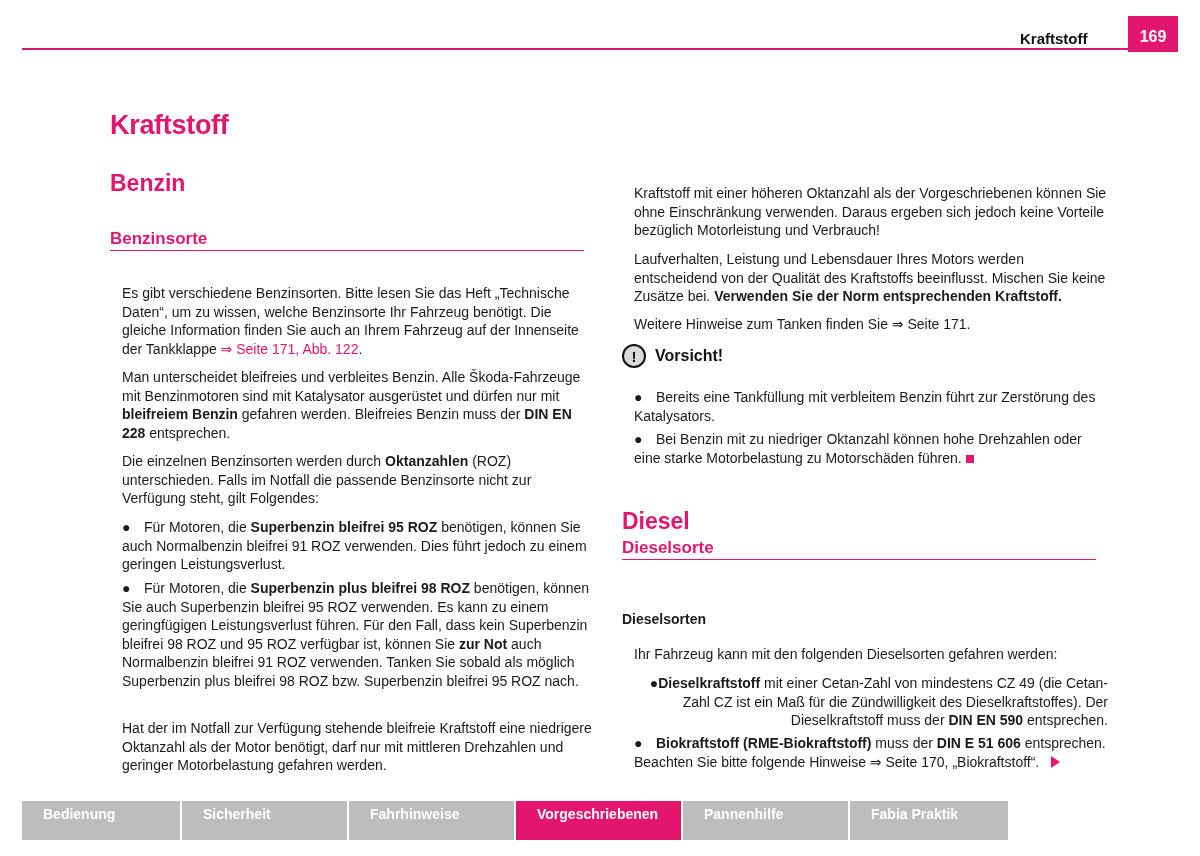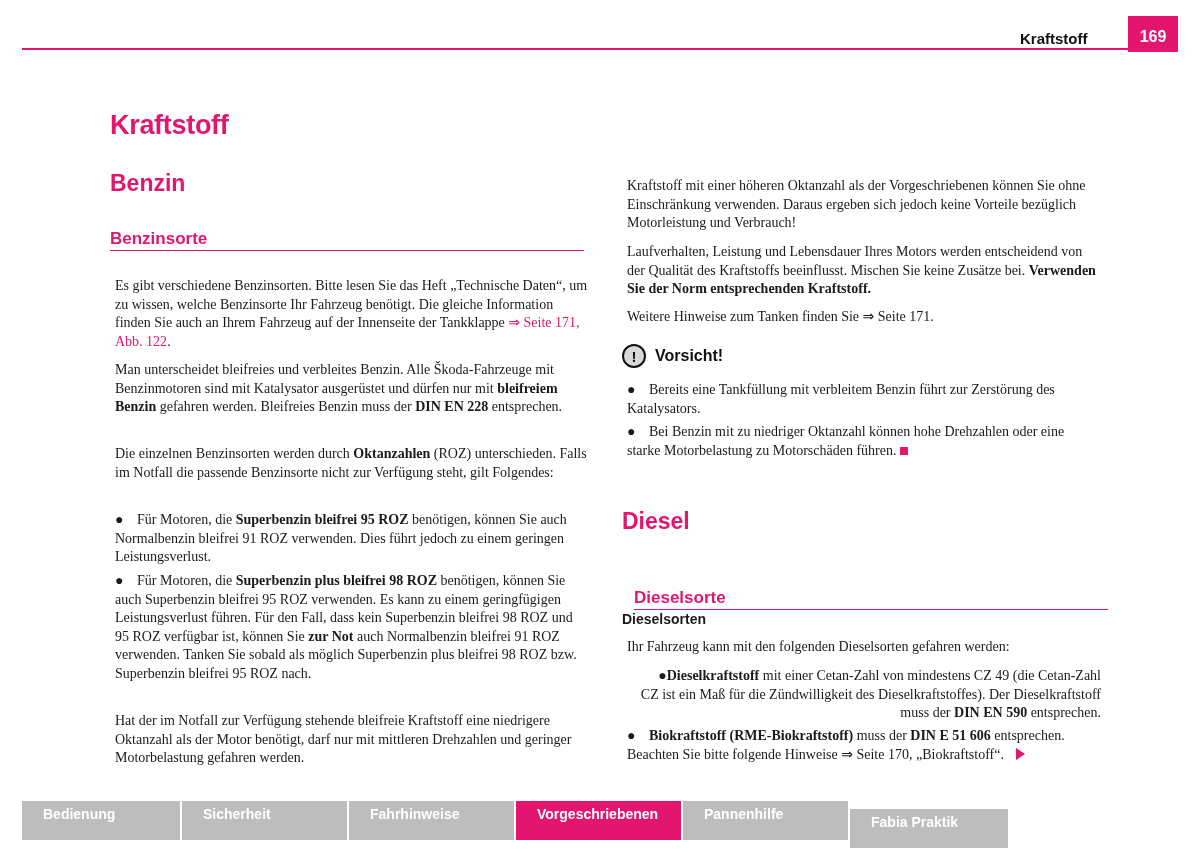--- a/index.html
+++ b/index.html
@@ -25,21 +25,21 @@
   .col-left { left: 110px; top: 0; }
   .col-right { left: 622px; top: 0; }
   .pink { color: #e2166e; }
   h1 { position: absolute; margin: 0; font-size: 27px; font-weight: bold; color: #e2166e; left: 110px; top: 110px; letter-spacing: -0.3px; }
   .h2 { position: absolute; margin: 0; font-size: 23px; font-weight: bold; color: #e2166e; }
   .h3 {
     position: absolute; margin: 0; font-size: 17px; font-weight: bold; color: #e2166e;
     width: 474px; border-bottom: 1.5px solid #e2166e; padding-bottom: 1px;
   }
   .h4 { position: absolute; margin: 0; font-size: 14px; font-weight: bold; color: #1a1a1a; }
-  p.para { position: absolute; margin: 5px; width: 474px; font-family: Liberation Serif, serif; }
+  p.para { position: absolute; margin: 12px; width: 474px; }
   .bullet-dot { display: inline-block; width: 22px; }
   b { font-weight: bold; }
   .warn-title {
     position: absolute; left: 622px; top: 344px; display: flex; align-items: center;
     font-weight: bold; font-size: 16px; color: #111;
   }
   .warn-icon {
     width: 24px; height: 24px; border-radius: 50%; border: 2px solid #111;
     background: #d9d9d9; box-sizing: border-box; display: flex; align-items: center;
     justify-content: center; font-weight: bold; font-size: 15px; margin-right: 9px;
@@ -102,33 +102,33 @@
 <div class="col col-right">
   <p class="para" style="top:376px;">
     <span class="bullet-dot">●</span><span>Bereits eine Tankfüllung mit verbleitem Benzin führt zur Zerstörung des Katalysators.</span>
   </p>
   <p class="para" style="top:418px;">
     <span class="bullet-dot">●</span><span>Bei Benzin mit zu niedriger Oktanzahl können hohe Drehzahlen oder eine starke Motorbelastung zu Motorschäden führen.</span><span class="end-square"></span>
   </p>
 </div>
 
 <div class="h2" style="left:622px; top:508px;">Diesel</div>
-<div class="h3" style="left:622px; top:588px;margin-left:12px;">Dieselsorte</div>
+<div class="h3" style="left:622px; top:538px;">Dieselsorte</div>
 <div class="h4" style="left:622px; top:611px;">Dieselsorten</div>
 
 <div class="col col-right">
   <p class="para" style="top:633px;">Ihr Fahrzeug kann mit den folgenden Dieselsorten gefahren werden:</p>
   <p class="para" style="top:662px;text-align:right;">
     <span class="bullet-dot">●</span><b>Dieselkraftstoff</b><span> mit einer Cetan-Zahl von mindestens CZ 49 (die Cetan-Zahl CZ ist ein Maß für die Zündwilligkeit des Dieselkraftstoffes). Der Dieselkraftstoff muss der </span><b>DIN EN 590</b><span> entsprechen.</span>
   </p>
   <p class="para" style="top:722px; width:490px;">
     <span class="bullet-dot">●</span><b>Biokraftstoff (RME-Biokraftstoff)</b><span> muss der </span><b>DIN E 51 606</b><span> entsprechen. Beachten Sie bitte folgende Hinweise ⇒ Seite 170, „Biokraftstoff“.</span><span class="next-arrow"></span>
   </p>
 </div>
 
 <div class="footer-nav">
   <div class="footer-tab" style="width:158px;">Bedienung</div>
   <div class="footer-tab" style="width:165px;">Sicherheit</div>
   <div class="footer-tab" style="width:165px;">Fahrhinweise</div>
   <div class="footer-tab active" style="width:165px;">Vorgeschriebenen</div>
   <div class="footer-tab" style="width:165px;">Pannenhilfe</div>
-  <div class="footer-tab" style="width:158px;margin-top:8px;">Fabia Praktik</div>
+  <div class="footer-tab" style="width:158px;">Fabia Praktik</div>
 </div>
 
 </body></html>

